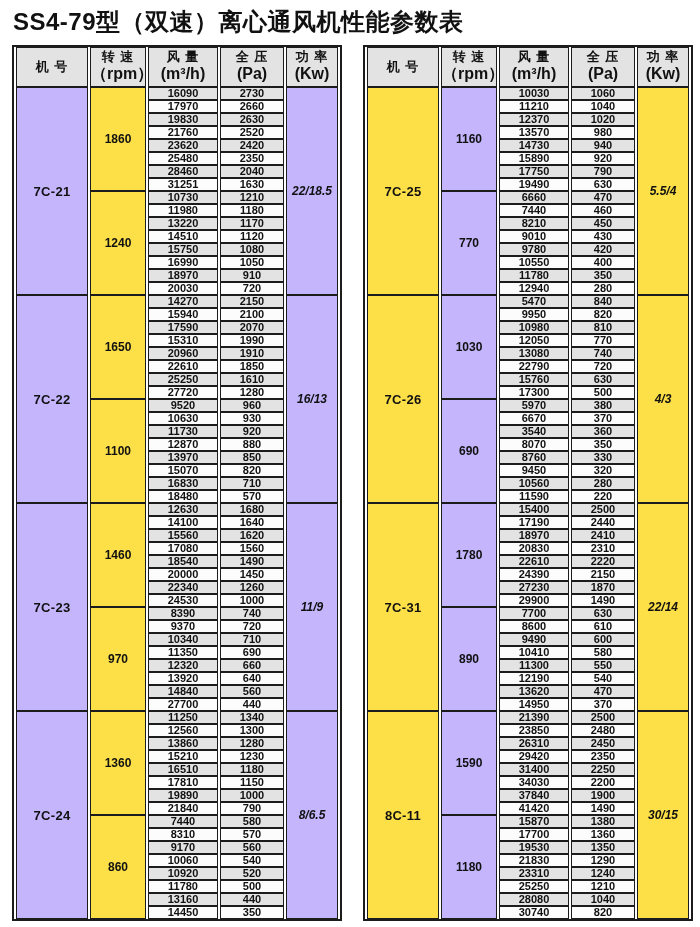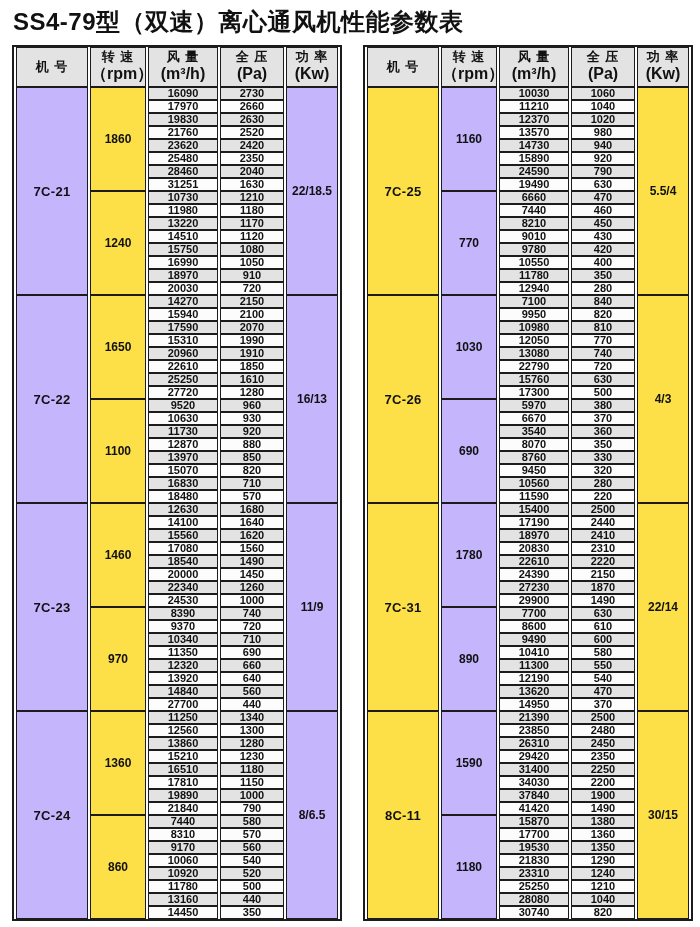--- a/index.html
+++ b/index.html
@@ -58,21 +58,21 @@
     height: 13px;
     font-size: 11px;
     line-height: 11px;
   }
   td.alt   { background: #e3e3e3; }
   td.plain { background: #fcfcfc; }
   td.gray  { background: #c4b5fd; }
   td.white { background: #fde047; }
   td.model { font-size: 13px; letter-spacing: 0.3px; }
   td.speed { font-size: 12px; }
-  td.power { font-size: 12px; }
+  td.power { font-size: 12px; font-style: italic; }
 </style>
 </head>
 <body>
 
 <div class="page">
   <h1 class="title">SS4-79型（双速）离心通风机性能参数表</h1>
   <div class="tables">
     <table class="spec">
         <colgroup>
           <col style="width: 72px;">
@@ -404,21 +404,21 @@
           </tr>
           <tr>
             <td class="data alt">14730</td>
             <td class="data alt">940</td>
           </tr>
           <tr>
             <td class="data plain">15890</td>
             <td class="data plain">920</td>
           </tr>
           <tr>
-            <td class="data alt">24590</td>
+            <td class="data alt">17750</td>
             <td class="data alt">790</td>
           </tr>
           <tr>
             <td class="data plain">19490</td>
             <td class="data plain">630</td>
           </tr>
           <tr>
             <td class="speed gray" rowspan="8">770</td>
             <td class="data alt">6660</td>
             <td class="data alt">470</td>
@@ -447,21 +447,21 @@
             <td class="data alt">11780</td>
             <td class="data alt">350</td>
           </tr>
           <tr>
             <td class="data plain">12940</td>
             <td class="data plain">280</td>
           </tr>
           <tr>
             <td class="model white" rowspan="16">7C-26</td>
             <td class="speed gray" rowspan="8">1030</td>
-            <td class="data alt">7100</td>
+            <td class="data alt">5470</td>
             <td class="data alt">840</td>
             <td class="power white" rowspan="16">4/3</td>
           </tr>
           <tr>
             <td class="data plain">9950</td>
             <td class="data plain">820</td>
           </tr>
           <tr>
             <td class="data alt">10980</td>
             <td class="data alt">810</td>

